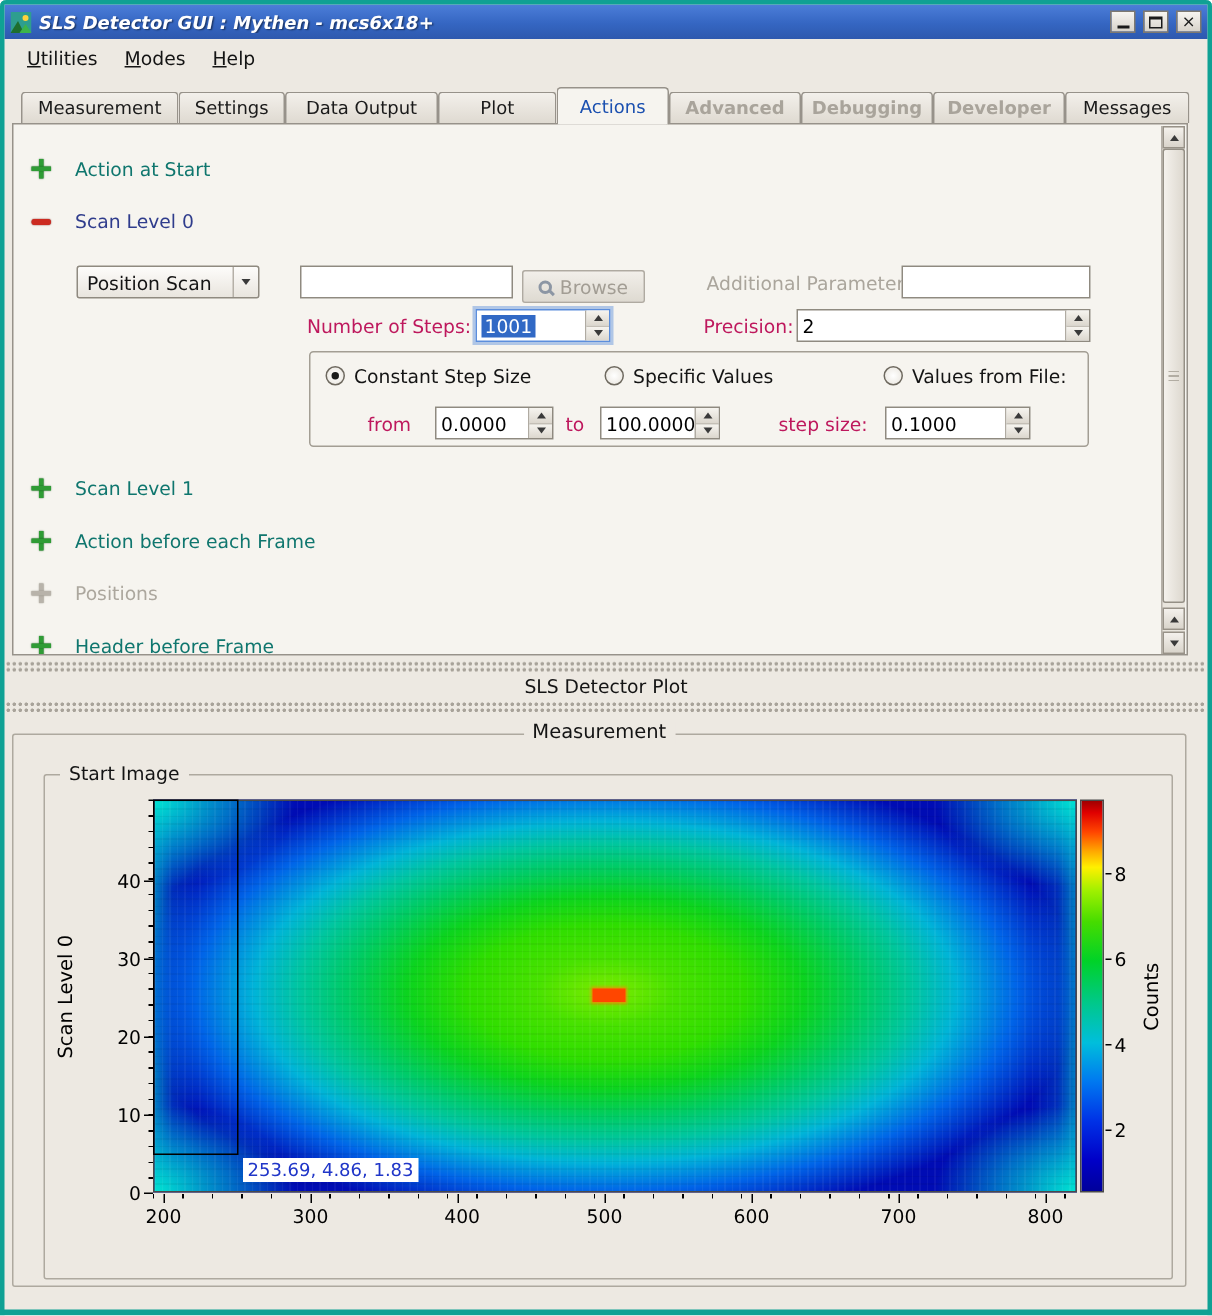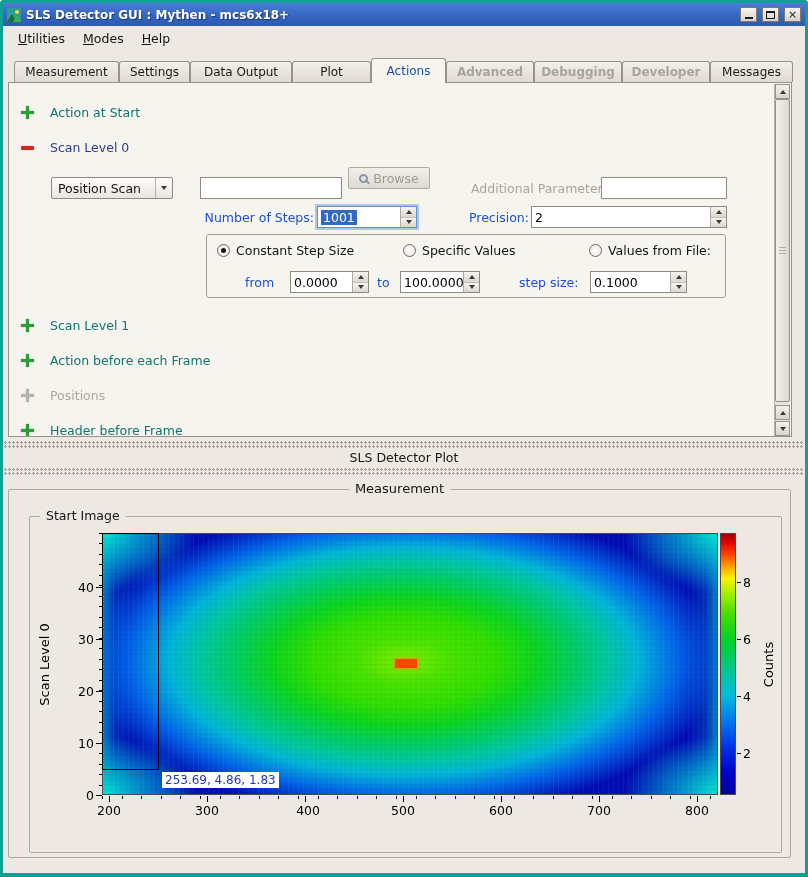--- a/index.html
+++ b/index.html
@@ -11,21 +11,21 @@
   .frame-top, .frame-bottom, .frame-left, .frame-right { position:absolute; background:#0FA194; z-index:50; }
   .frame-top { left:0; right:0; top:0; height:3px; }
   .frame-bottom { left:0; right:0; bottom:0; height:4px; }
   .frame-left { left:0; top:0; bottom:0; width:3px; }
   .frame-right { right:0; top:0; bottom:0; width:3px; }
 
   
   .titlebar { position:absolute; left:3px; right:3px; top:3px; height:23px;
     background:linear-gradient(to bottom,#4C7ED9 0%,#3566C2 55%,#2E59AE 100%);
     display:flex; align-items:center; padding:0 4px; gap:5px; z-index:40; }
-  .title-text { flex:1; color:#fff; font-weight:bold; font-size:12px; text-shadow:1px 1px 1px rgba(0,0,0,.45); white-space:nowrap; overflow:hidden; }
+  .title-text { flex:1; color:#fff; font-weight:bold; font-size:12px; text-shadow:1px 1px 1px rgba(0,0,0,.45); white-space:nowrap; overflow:hidden;font-style:italic; }
   .wbtn { width:17px; height:15px; background:linear-gradient(#F7F5F1,#D7D2C9); border:1px solid #7E7970;
     display:flex; align-items:center; justify-content:center; font-size:11px; line-height:1; color:#1A1A1A; }
   .glyph-min { width:8px; height:2px; background:#1A1A1A; margin-top:7px; }
   .glyph-max { width:9px; height:8px; border:1px solid #1A1A1A; border-top-width:2px; }
 
   
   .menubar { position:absolute; left:3px; right:3px; top:26px; height:24px; display:flex; align-items:center; padding-left:6px; font-size:12.5px; color:#141414; }
   .menu-item { padding:3px 9px; }
   .menu-item::first-letter { text-decoration:underline; }
 
@@ -57,21 +57,21 @@
   .combo-arrow { width:17px; align-self:stretch; display:flex; align-items:center; justify-content:center; border-left:1px solid #B5B0A7; }
 
   .text-input { position:absolute; height:22px; background:#fff; border:1px solid #8F8A80; font-size:12.5px; padding:0 3px; font-family:inherit; }
 
   .btn { position:absolute; height:22px; display:flex; align-items:center; justify-content:center; gap:5px;
     border:1px solid #AFAAA1; border-radius:2px; background:linear-gradient(#F2EFEA,#DEDAD1); font-size:12.5px; color:#141414; }
   .btn.disabled { color:#A29D94; }
   .magnifier { width:9px; height:9px; border:2px solid #8C96A4; border-radius:50%; position:relative; flex:0 0 9px; }
   .magnifier::after { content:""; position:absolute; width:5px; height:2px; background:#8C96A4; transform:rotate(45deg); right:-4px; bottom:-2px; }
 
-  .field-label { position:absolute; font-size:12.5px; color:#1d4ed8; white-space:nowrap; }
+  .field-label { position:absolute; font-size:12.5px; color:#be185d; white-space:nowrap; }
   .field-label.dim { color:#AAA59C; }
   .field-label.right { text-align:right; }
 
   .spinbox { position:absolute; height:22px; background:#fff; border:1px solid #8F8A80; display:flex; }
   .spinbox.focused { border-color:#5C8EDC; box-shadow:0 0 0 2px rgba(92,142,220,.45); }
   .spin-value { flex:1; font-size:12.5px; padding:0 3px; display:flex; align-items:center; overflow:hidden; }
   .sel-text { background:#3169C5; color:#fff; padding:0 2px; }
   .spin-btns { width:16px; display:flex; flex-direction:column; border-left:1px solid #B0ABA2; }
   .spin-b { flex:1; background:linear-gradient(#F6F4EF,#DCD7CE); display:flex; align-items:center; justify-content:center; }
   .spin-b + .spin-b { border-top:1px solid #C4BFB6; }
@@ -196,30 +196,30 @@
 
     <div class="combobox" style="left:42px; top:94px; width:122px">
       <span class="combo-text">Position Scan</span>
       <span class="combo-arrow">
           <i class="tri-down"></i>
         </span>
     </div>
 
     <input class="text-input" style="left: 191px; top: 94px; width: 142px;" value="">
 
-    <div class="btn disabled" style="left:339px; top:84px; width:82px">
+    <div class="btn disabled" style="left:339px; top:97px; width:82px">
       <span class="magnifier"></span>
       <span>Browse</span>
     </div>
 
     <div class="field-label dim" style="left:462px; top:98px">Additional Parameter:</div>
     <input class="text-input" style="left: 592px; top: 94px; width: 126px;" value="">
 
     <div class="field-label right" style="left:195px; top:127px; width:110px">Number of Steps:</div>
-    <div class="spinbox focused" style="left:308px; top:123px; width:100px">
+    <div class="spinbox focused" style="left:308px; top:123px; width:90px">
       <span class="spin-value">
           <span class="sel-text">1001</span>
         </span>
       <span class="spin-btns">
         <span class="spin-b">
             <i class="tri-up"></i>
           </span>
         <span class="spin-b">
             <i class="tri-down"></i>
           </span>

